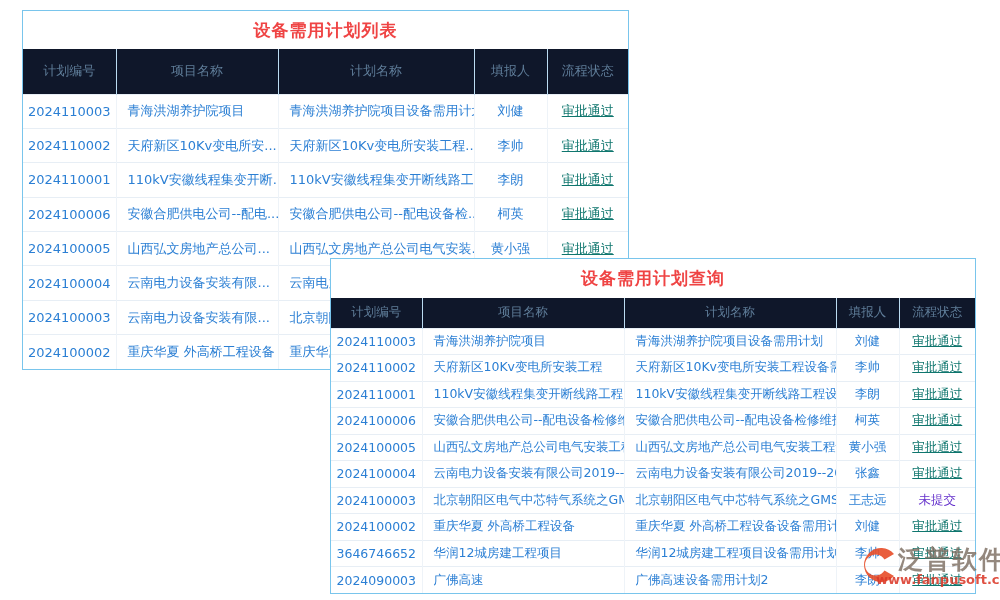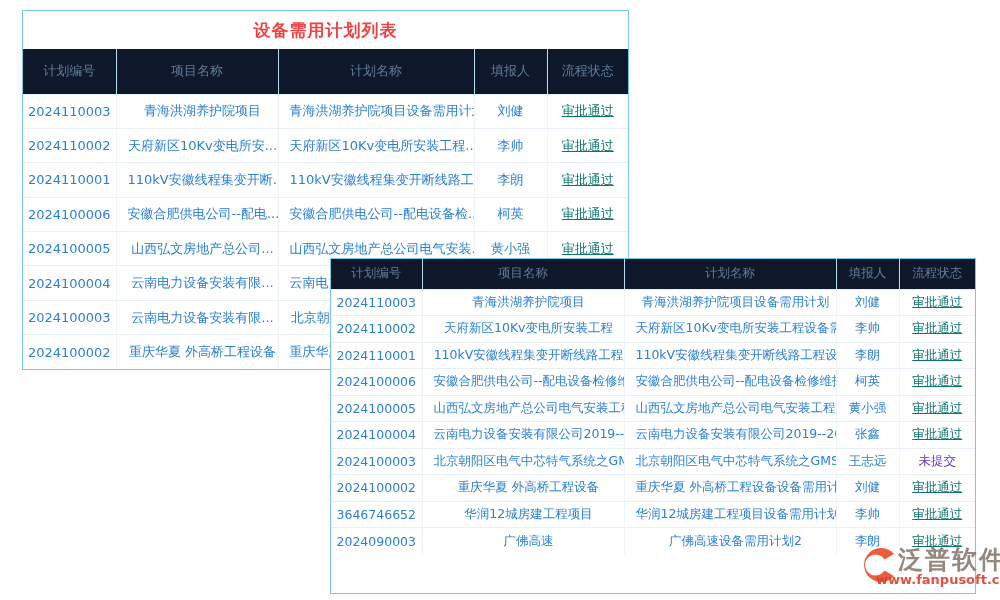--- a/index.html
+++ b/index.html
@@ -18,21 +18,21 @@
   table { width:100%; border-collapse:collapse; table-layout:fixed; }
   th { background:#0f172a; color:#5f7d99; font-weight:normal; font-size:13px;
        border-left:1px solid #bcdcf2; overflow:hidden; white-space:nowrap; }
   th:first-child { border-left:none; }
   .win-back  th { height:45px; }
   .win-front th { height:30px; font-size:12.5px; }
 
   td { font-size:13px; color:#2b7fd4; border-top:1px solid #e7eef5;
        border-left:1px solid #eef3f8; overflow:hidden; white-space:nowrap;
        text-align:center; }
-  td.al { text-align:center; padding:0 0 0 11px; }
+  td.al { text-align:left; padding:0 0 0 11px; }
   td:first-child { border-left:none; }
   .win-back  td { height:34.4px; }
   .win-front td { height:26.5px; font-size:12.5px; }
 
   .win-back  th:nth-child(1){width:93px;}  .win-back  th:nth-child(2){width:162px;}
   .win-back  th:nth-child(3){width:196px;} .win-back  th:nth-child(4){width:73px;}
   .win-back  th:nth-child(5){width:81px;}
   .win-front th:nth-child(1){width:91px;}  .win-front th:nth-child(2){width:202px;}
   .win-front th:nth-child(3){width:212px;} .win-front th:nth-child(4){width:63px;}
   .win-front th:nth-child(5){width:76px;}
@@ -118,20 +118,21 @@
           <td class="al">重庆华夏 外高桥工程设备</td>
           <td class="al">重庆华夏 外高桥工程设备设备需...</td>
           <td>刘健</td>
           <td class="status-approved">审批通过</td>
         </tr>
       </tbody>
   </table>
 </div>
 
 <div class="window win-front">
+  <div class="win-title">设备需用计划查询</div>
   <table>
     <thead>
         <tr>
           <th>计划编号</th>
           <th>项目名称</th>
           <th>计划名称</th>
           <th>填报人</th>
           <th>流程状态</th>
         </tr>
       </thead>

